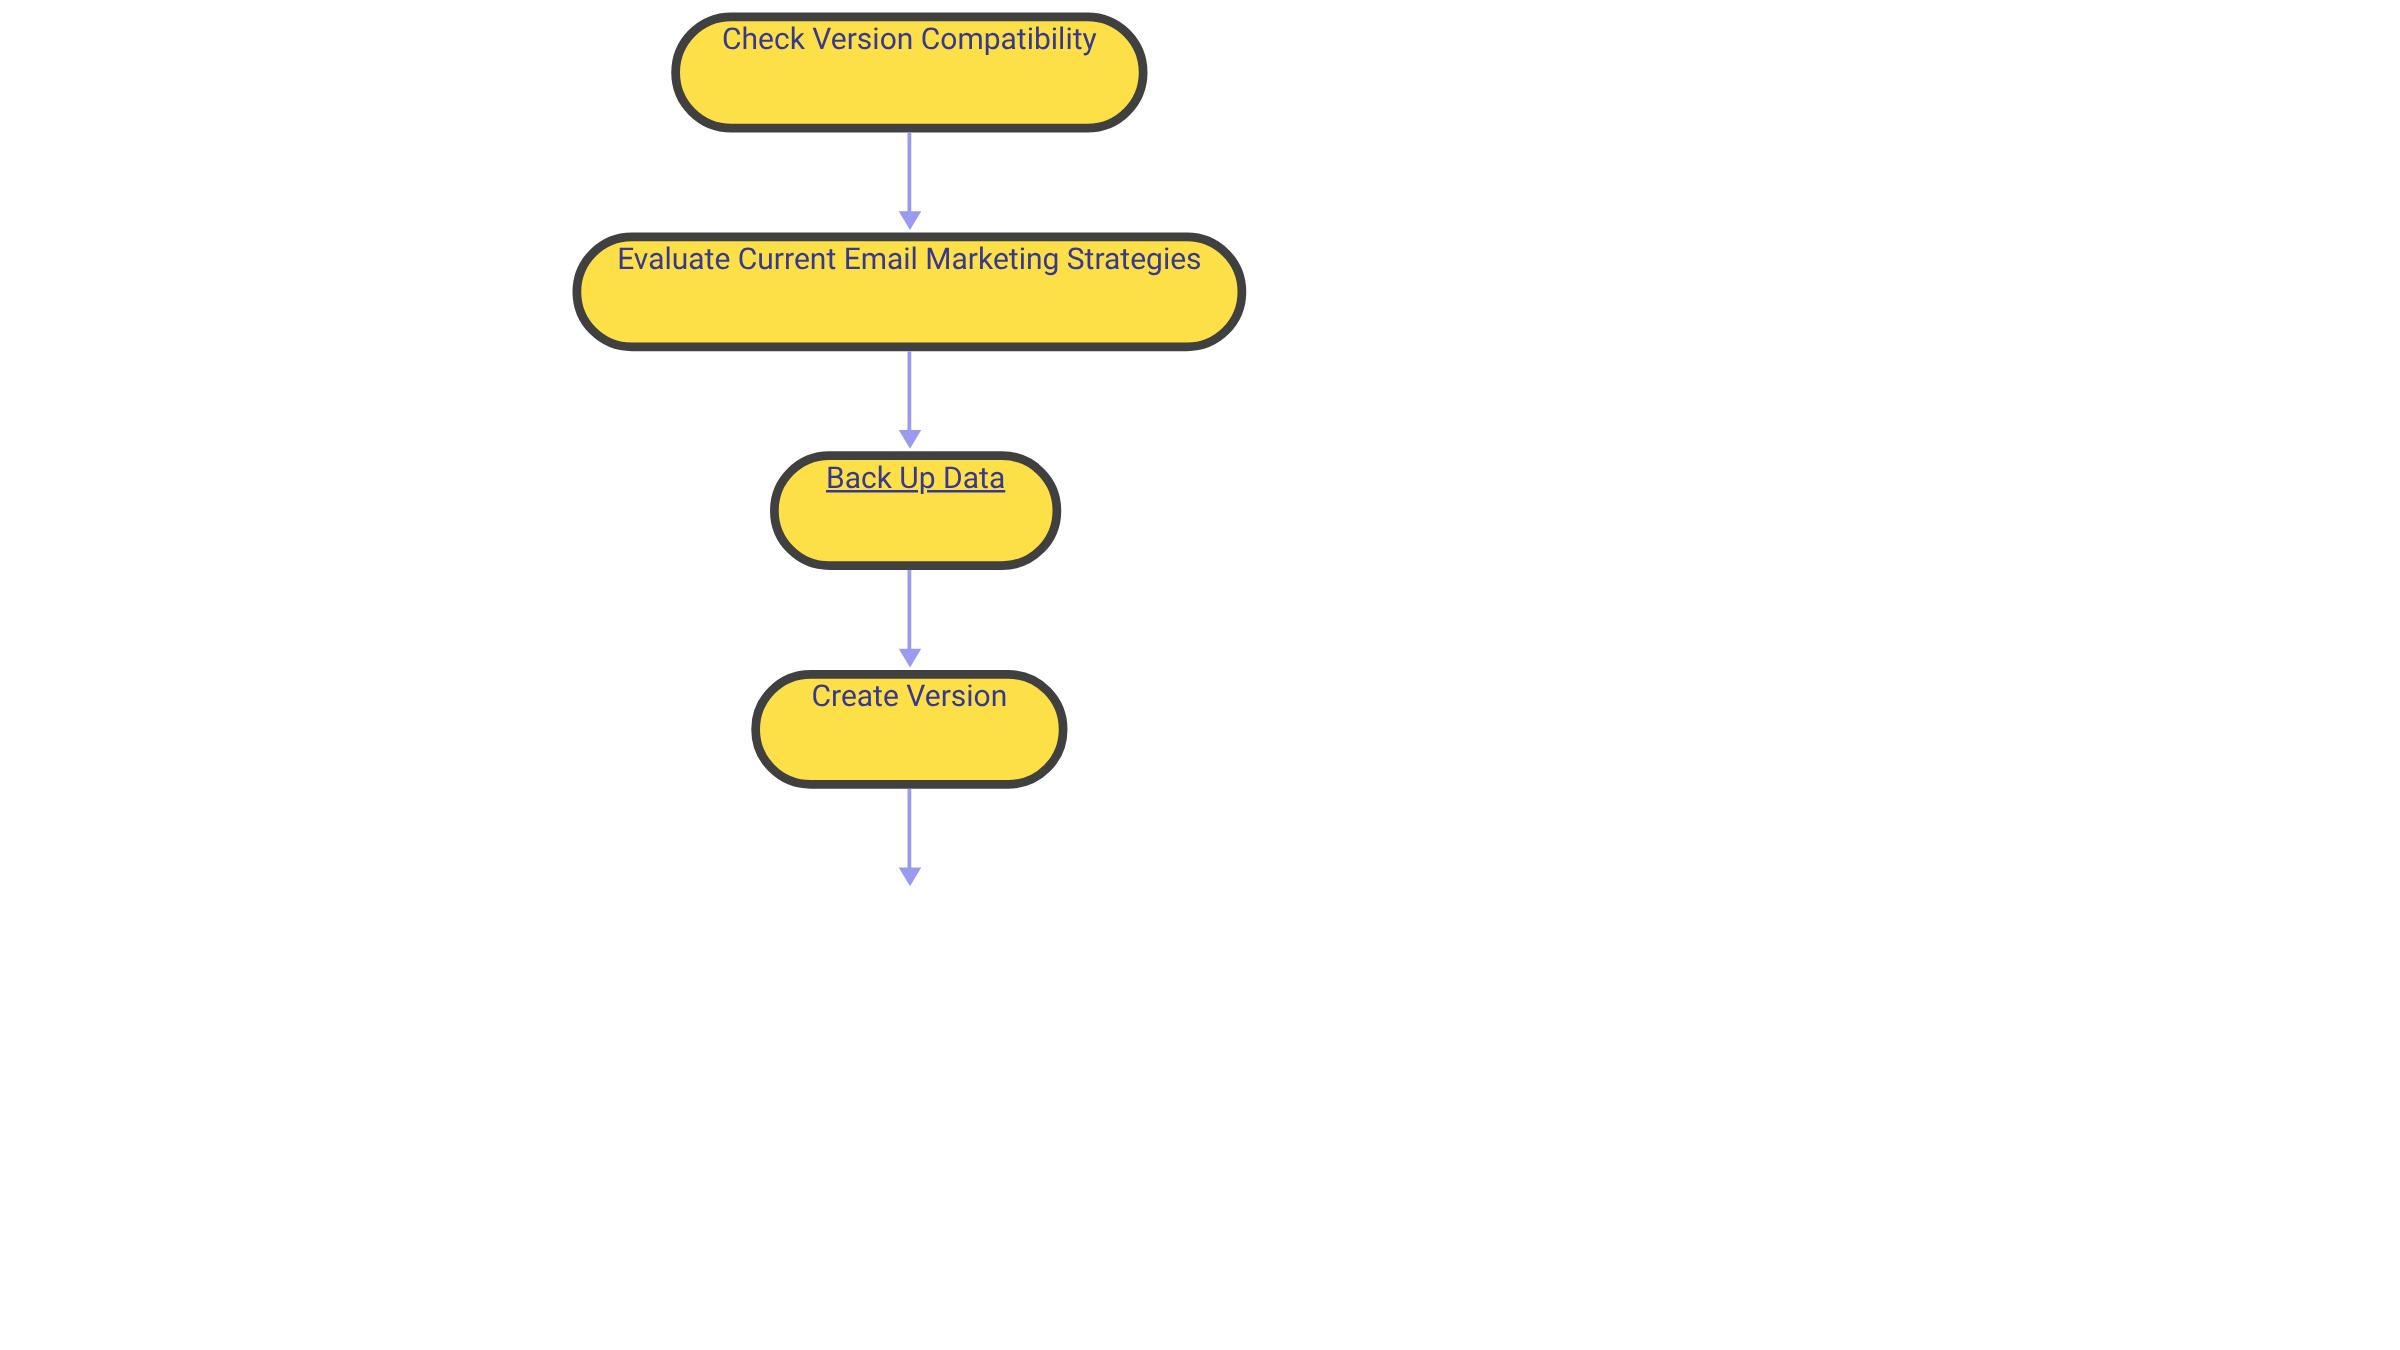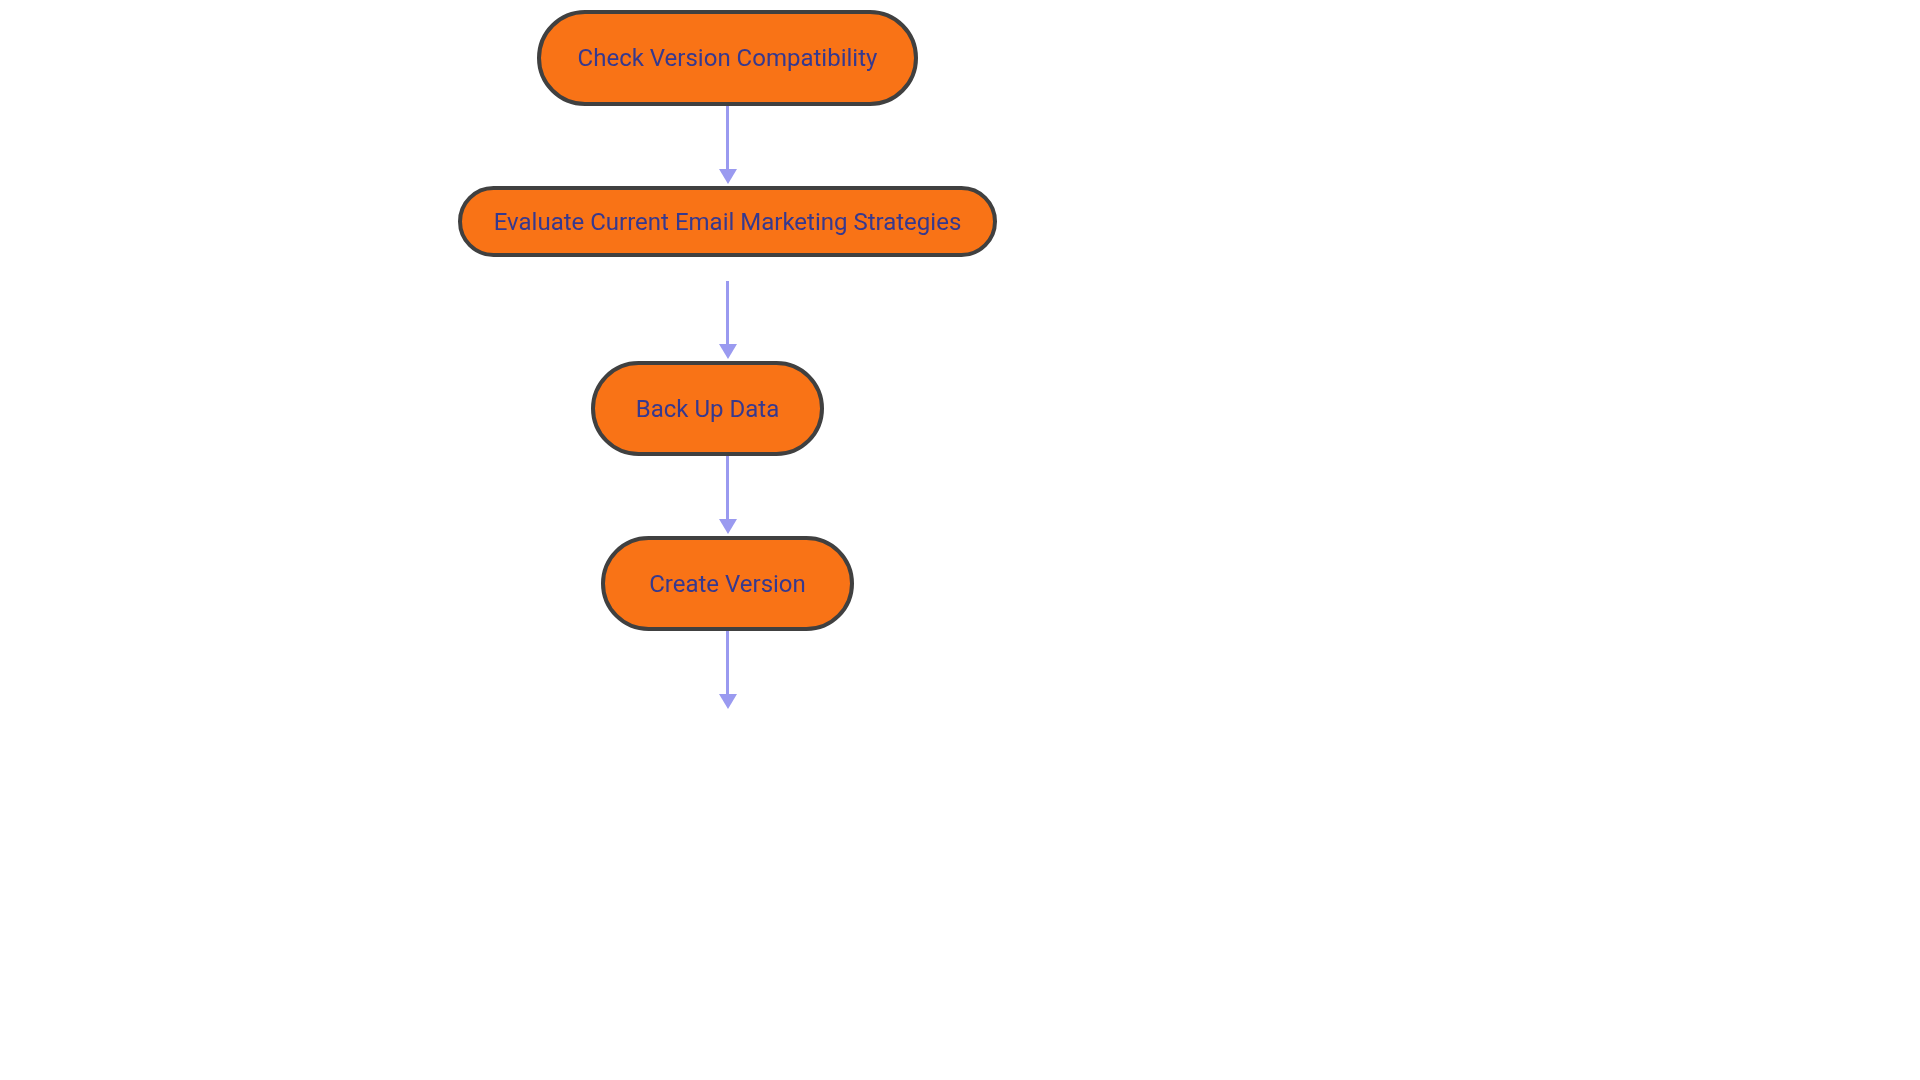--- a/index.html
+++ b/index.html
@@ -11,26 +11,26 @@
     font-family: -apple-system, BlinkMacSystemFont, "Segoe UI", Roboto, "Helvetica Neue", Arial, sans-serif;
     overflow: hidden;
   }
   .canvas {
     position: relative;
     width: 1920px;
     height: 1080px;
   }
   .node {
     position: absolute;
-    background: #f97316;
-    border: 4px solid #404040;
+    background: #fde047;
+    border: 7px solid #404040;
     color: #36398f;
     font-size: 24px;
     display: flex;
-    align-items: center;
+    align-items: flex-start;
     justify-content: center;
     text-align: center;
     box-sizing: border-box;
     padding: 0 28px;
     white-space: nowrap;
   }
   .connector {
     position: absolute;
     width: 3px;
     background: #9a9af0;
@@ -51,28 +51,28 @@
 
 <div class="canvas">
 
   <div class="node" style="left:537px; top:10px; width:381px; height:96px; border-radius:48px;">
     <span>Check Version Compatibility</span>
   </div>
 
   <div class="connector" style="top:106px; height:65px;"></div>
   <div class="arrowhead" style="top:169px;"></div>
 
-  <div class="node" style="left:458px; top:186px; width:539px; height:71px; border-radius:48px;">
+  <div class="node" style="left:458px; top:186px; width:539px; height:95px; border-radius:48px;">
     <span>Evaluate Current Email Marketing Strategies</span>
   </div>
 
   <div class="connector" style="top:281px; height:65px;"></div>
   <div class="arrowhead" style="top:344px;"></div>
 
-  <div class="node" style="left:591px; top:361px; width:233px; height:95px; border-radius:48px;">
+  <div class="node" style="left:616px; top:361px; width:233px; height:95px; border-radius:48px;text-decoration:underline;">
     <span>Back Up Data</span>
   </div>
 
   <div class="connector" style="top:456px; height:65px;"></div>
   <div class="arrowhead" style="top:519px;"></div>
 
   <div class="node" style="left:601px; top:536px; width:253px; height:95px; border-radius:48px;">
     <span>Create Version</span>
   </div>
 

